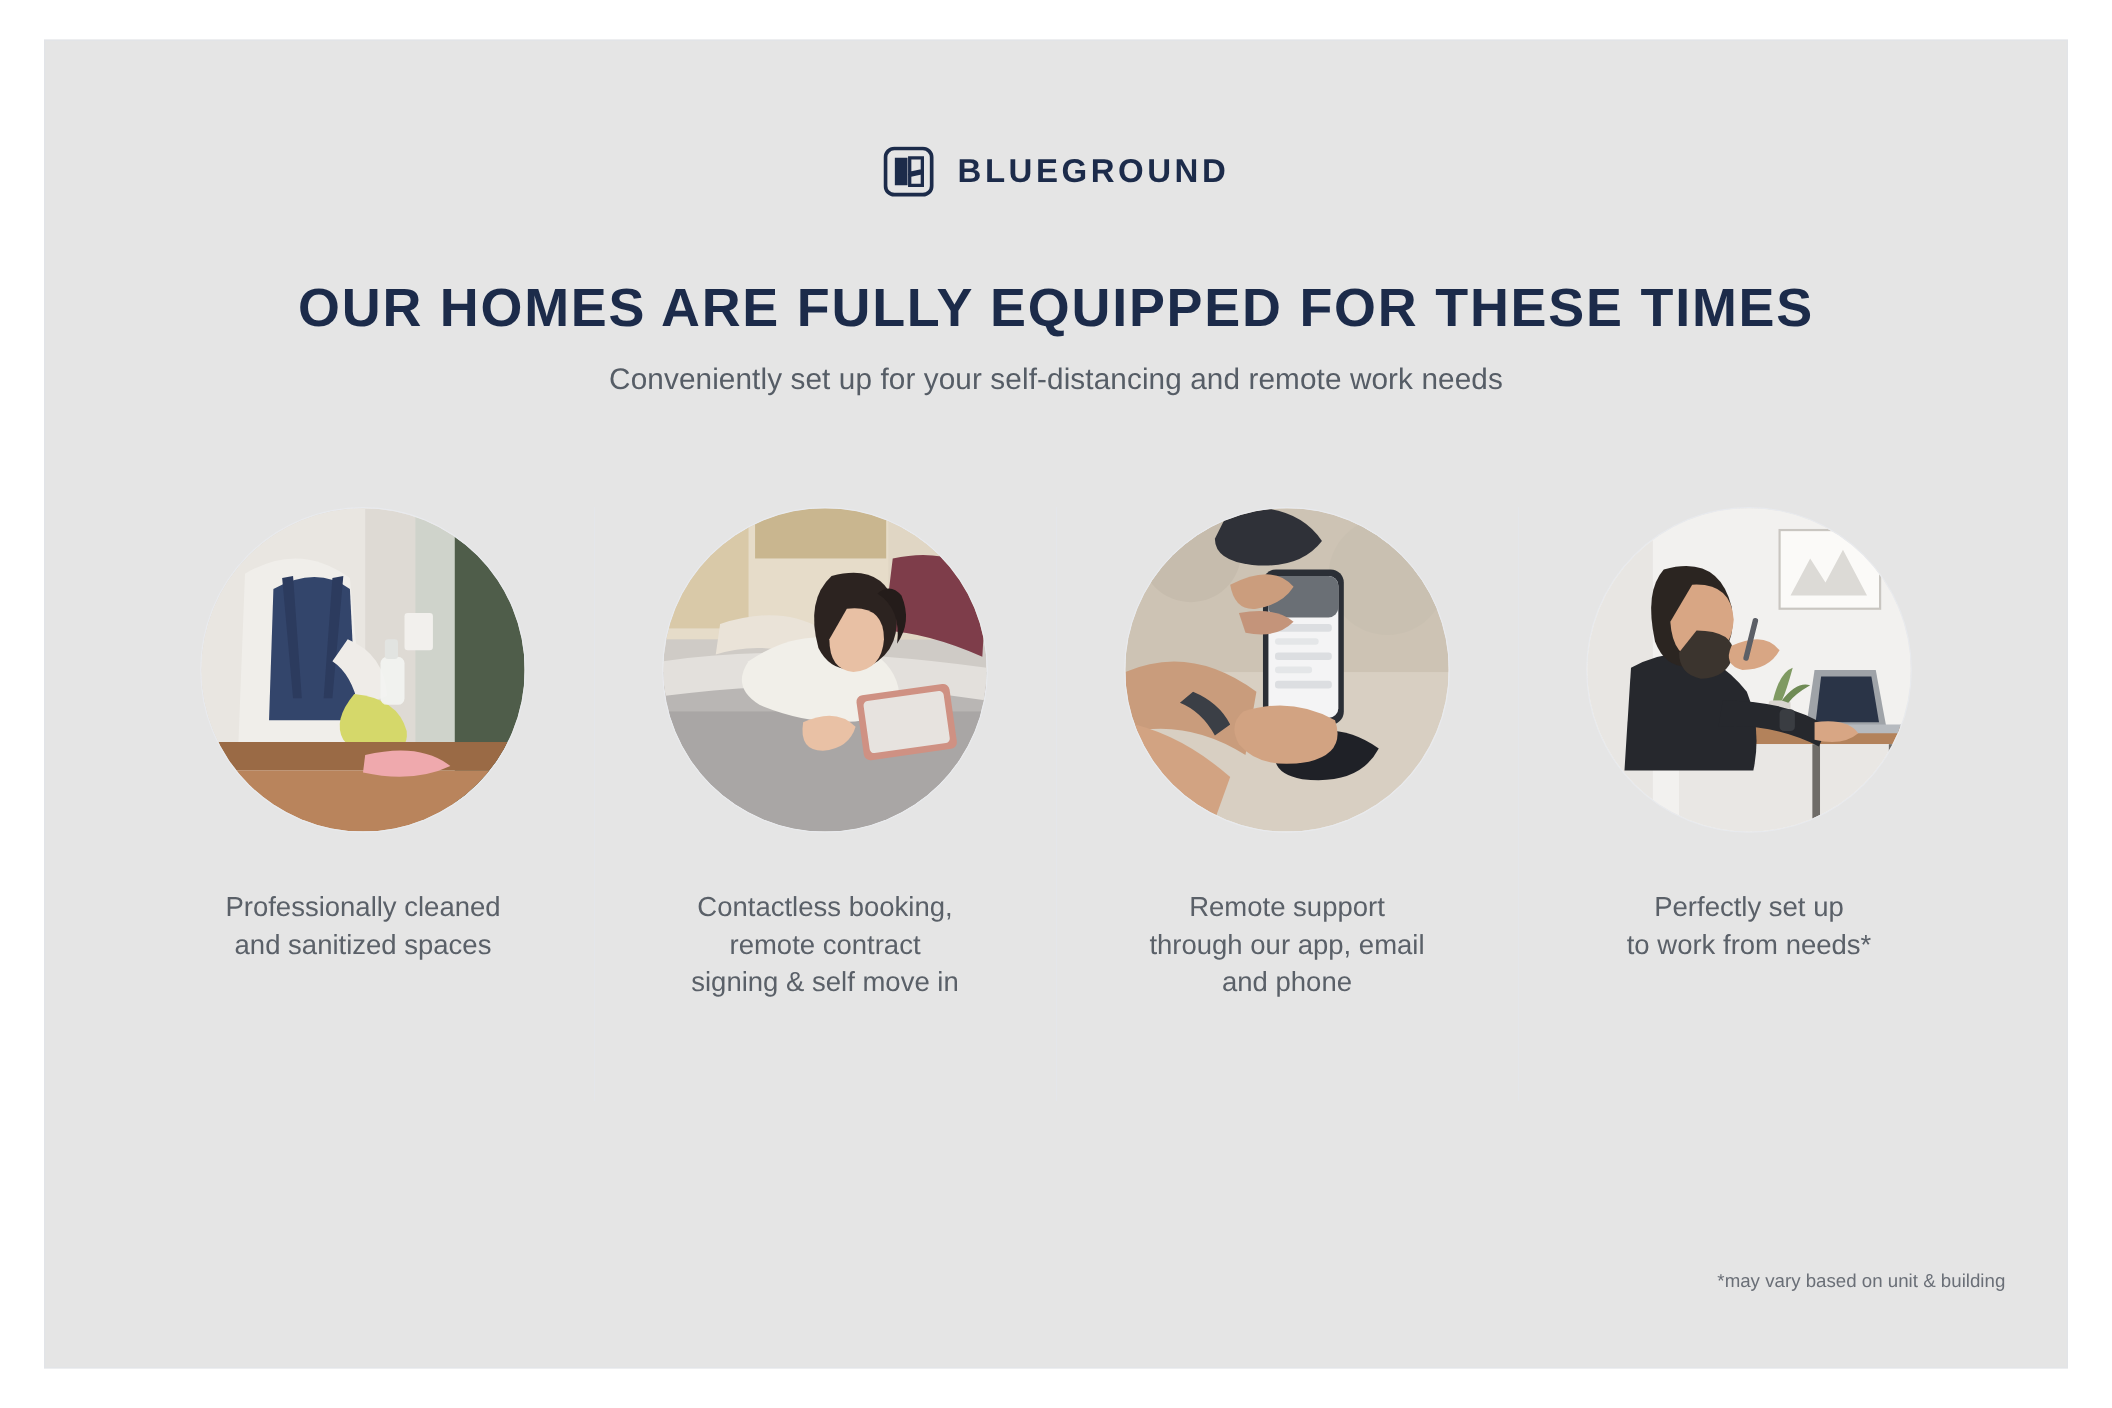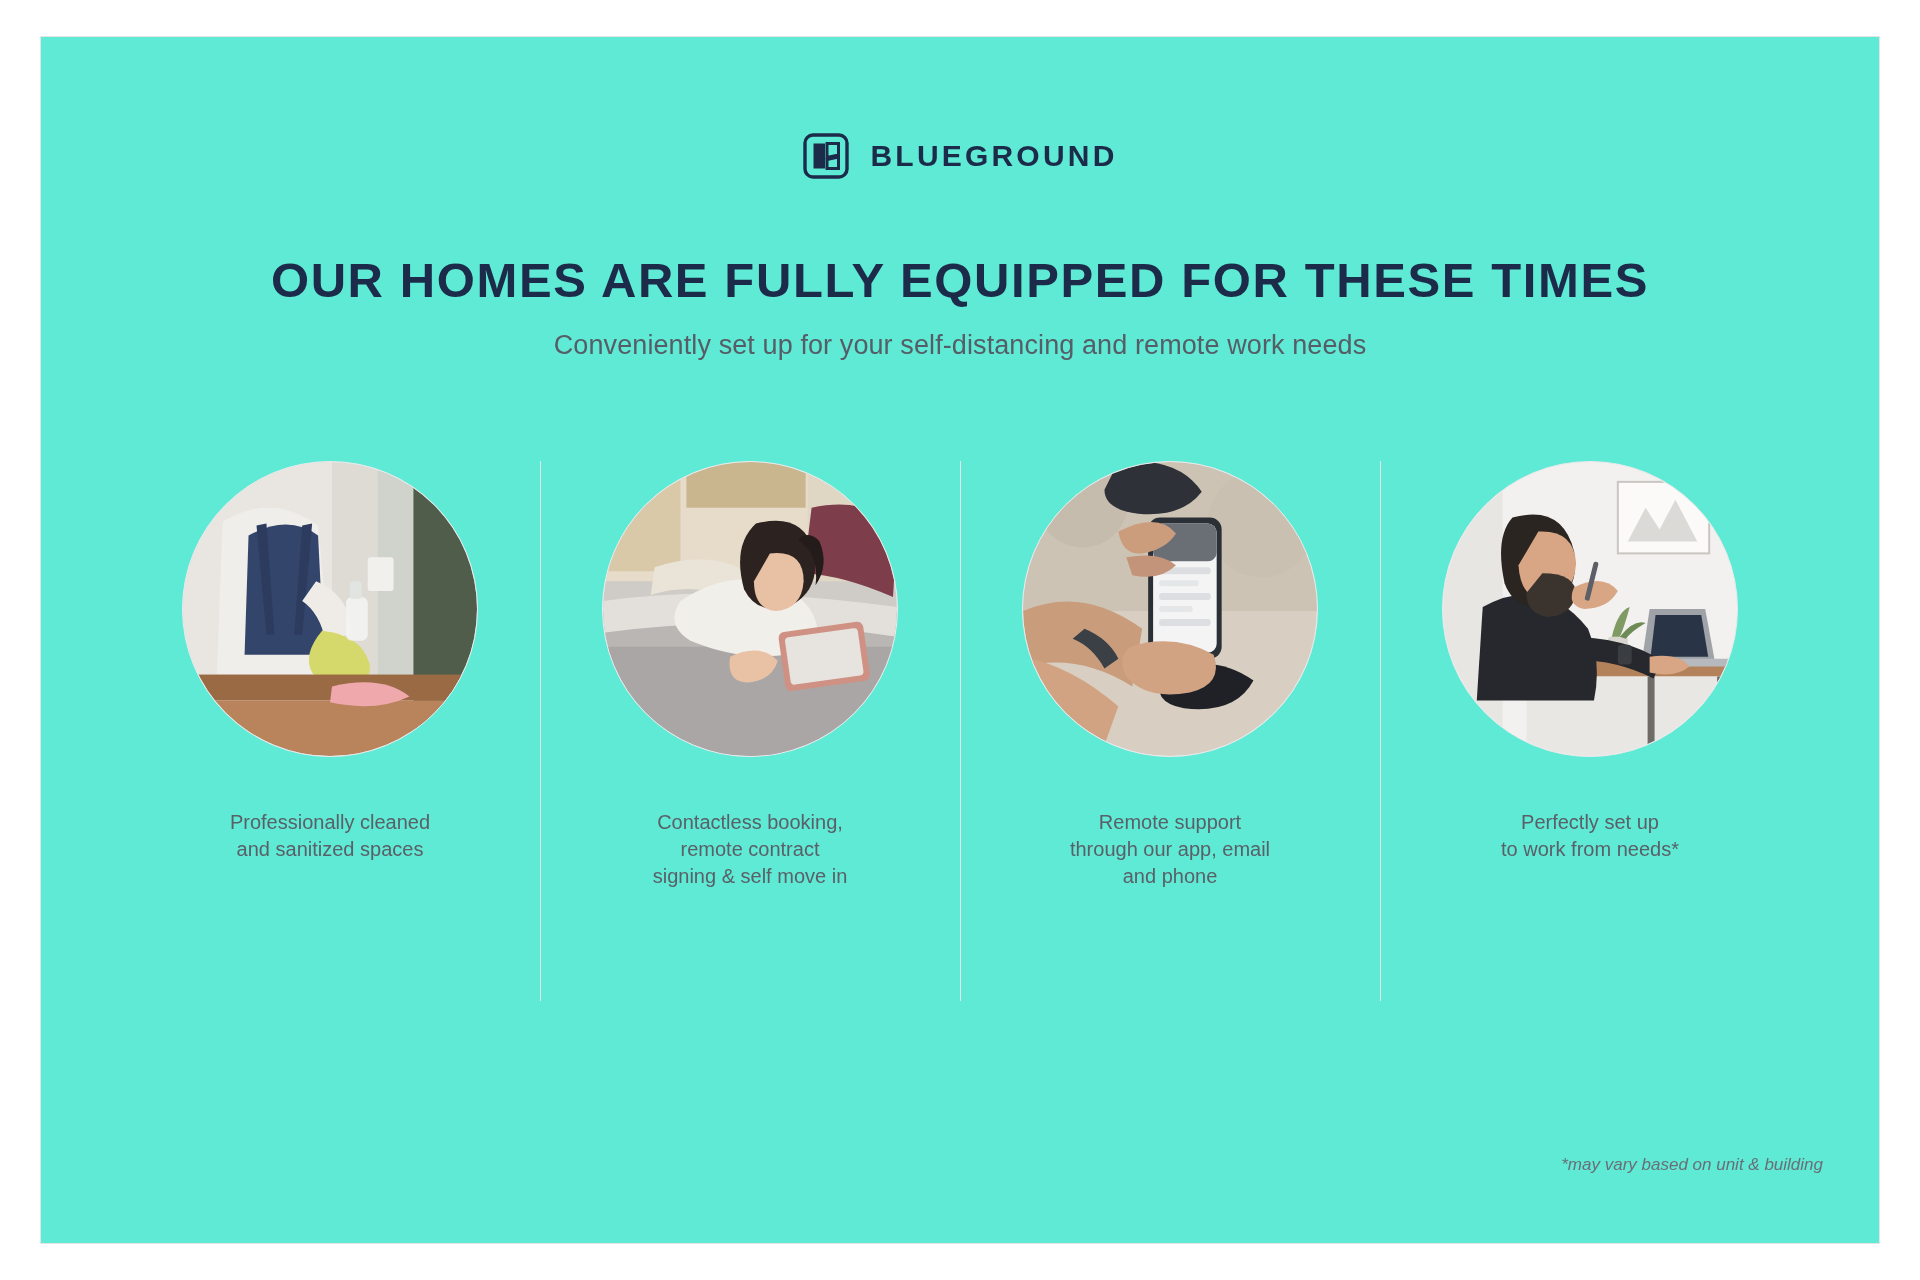--- a/index.html
+++ b/index.html
@@ -14,21 +14,21 @@
     width: 1920px;
     height: 1280px;
     background: #ffffff;
     padding: 36px 40px;
   }
   .frame {
     position: relative;
     width: 100%;
     height: 100%;
     border: 1px solid #e2e4e8;
-    background: #5eead4;
+    background: #e5e5e5;
     display: flex;
     flex-direction: column;
     align-items: center;
   }
   
   .logo-row {
     margin-top: 96px;
     display: flex;
     align-items: center;
     gap: 22px;
@@ -95,34 +95,33 @@
     height: 296px;
     border-radius: 50%;
     border: 1px solid #e8eaee;
     overflow: hidden;
     position: relative;
     background: #eceae7;
   }
   .photo svg { display: block; width: 100%; height: 100%; }
   .caption {
     margin-top: 52px;
-    font-size: 20px;
+    font-size: 25px;
     line-height: 1.35;
     color: #5a6068;
     text-align: center;
     font-weight: 400;
     white-space: pre-line;
   }
   
   .footnote {
     position: absolute;
     right: 56px;
     bottom: 68px;
     font-size: 17px;
-    font-style: italic;
     color: #6a6f77;
   }
 </style>
 </head>
 <body>
 
 <div class="page">
   <div class="frame">
 
     <div class="logo-row">

